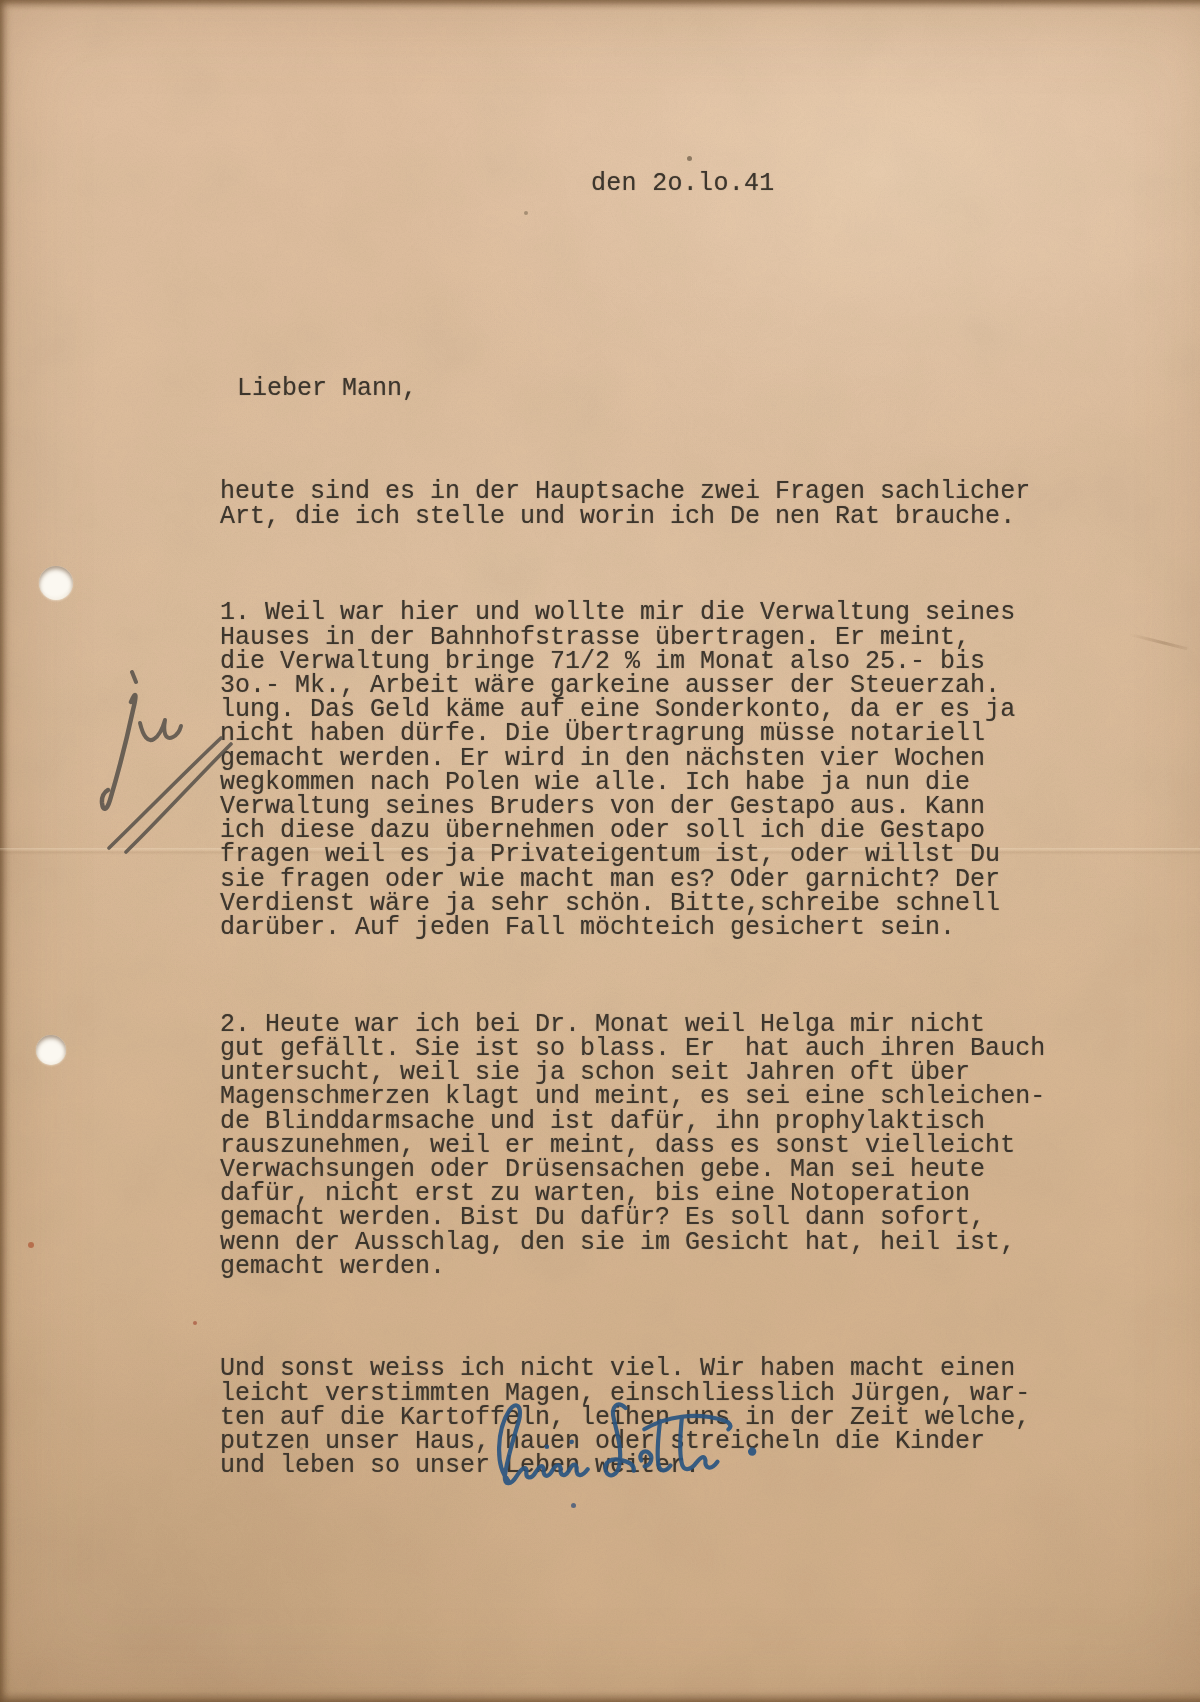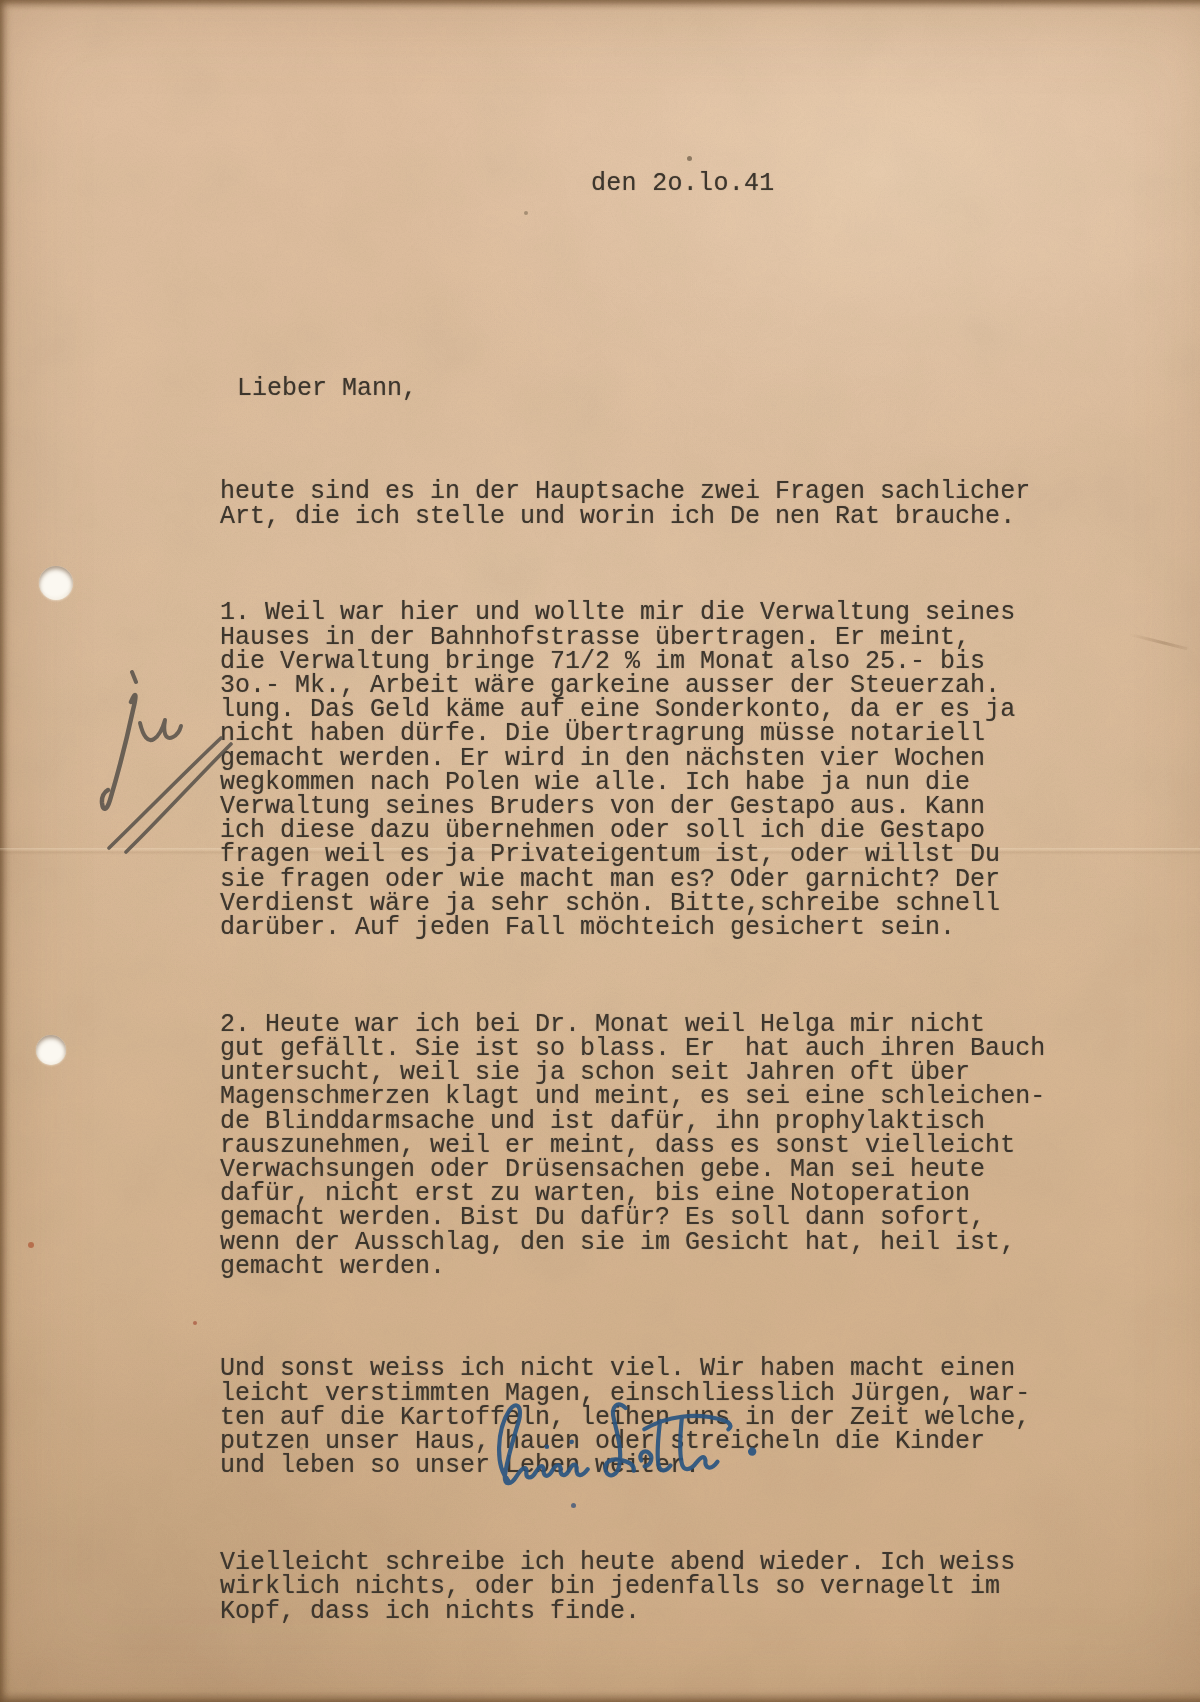--- a/index.html
+++ b/index.html
@@ -138,23 +138,20 @@
 Verwachsungen oder Drüsensachen gebe. Man sei heute
 dafür, nicht erst zu warten, bis eine Notoperation
 gemacht werden. Bist Du dafür? Es soll dann sofort,
 wenn der Ausschlag, den sie im Gesicht hat, heil ist,
 gemacht werden.</div>
     <div class="para">Und sonst weiss ich nicht viel. Wir haben macht einen
 leicht verstimmten Magen, einschliesslich Jürgen, war-
 ten auf die Kartoffeln, leihen uns in der Zeit welche,
 putzen unser Haus, hauen oder streicheln die Kinder
 und leben so unser Leben weiter.</div>
-    <div class="para">Vielleicht schreibe ich heute abend wieder. Ich weiss
-wirklich nichts, oder bin jedenfalls so vernagelt im
-Kopf, dass ich nichts finde.</div>
   </div>
 
   <svg class="pencil-annotation" width="160" height="220" viewBox="0 0 160 220" xmlns="http://www.w3.org/2000/svg">
     <g fill="none" stroke="#5b544c" stroke-linecap="round" stroke-linejoin="round" opacity="0.88">
       <path d="M 47 22 L 51 32" stroke-width="4"></path>
       <path d="M 46 52 C 51 40 52 44 48 60 C 42 88 31 130 25 150 C 22 160 18 162 17 153 C 16.5 147 19 142 23 140" stroke-width="4.5"></path>
       <path d="M 55 73 C 58 86 63 93 69 89 C 74 86 78 77 80 70 C 78 82 80 91 88 87 C 92 85 95 80 96 76" stroke-width="4"></path>
       <path d="M 24 198 C 55 168 100 122 136 88" stroke-width="3.6"></path>
       <path d="M 41 202 C 72 172 112 128 146 94" stroke-width="3.6"></path>
     </g>

